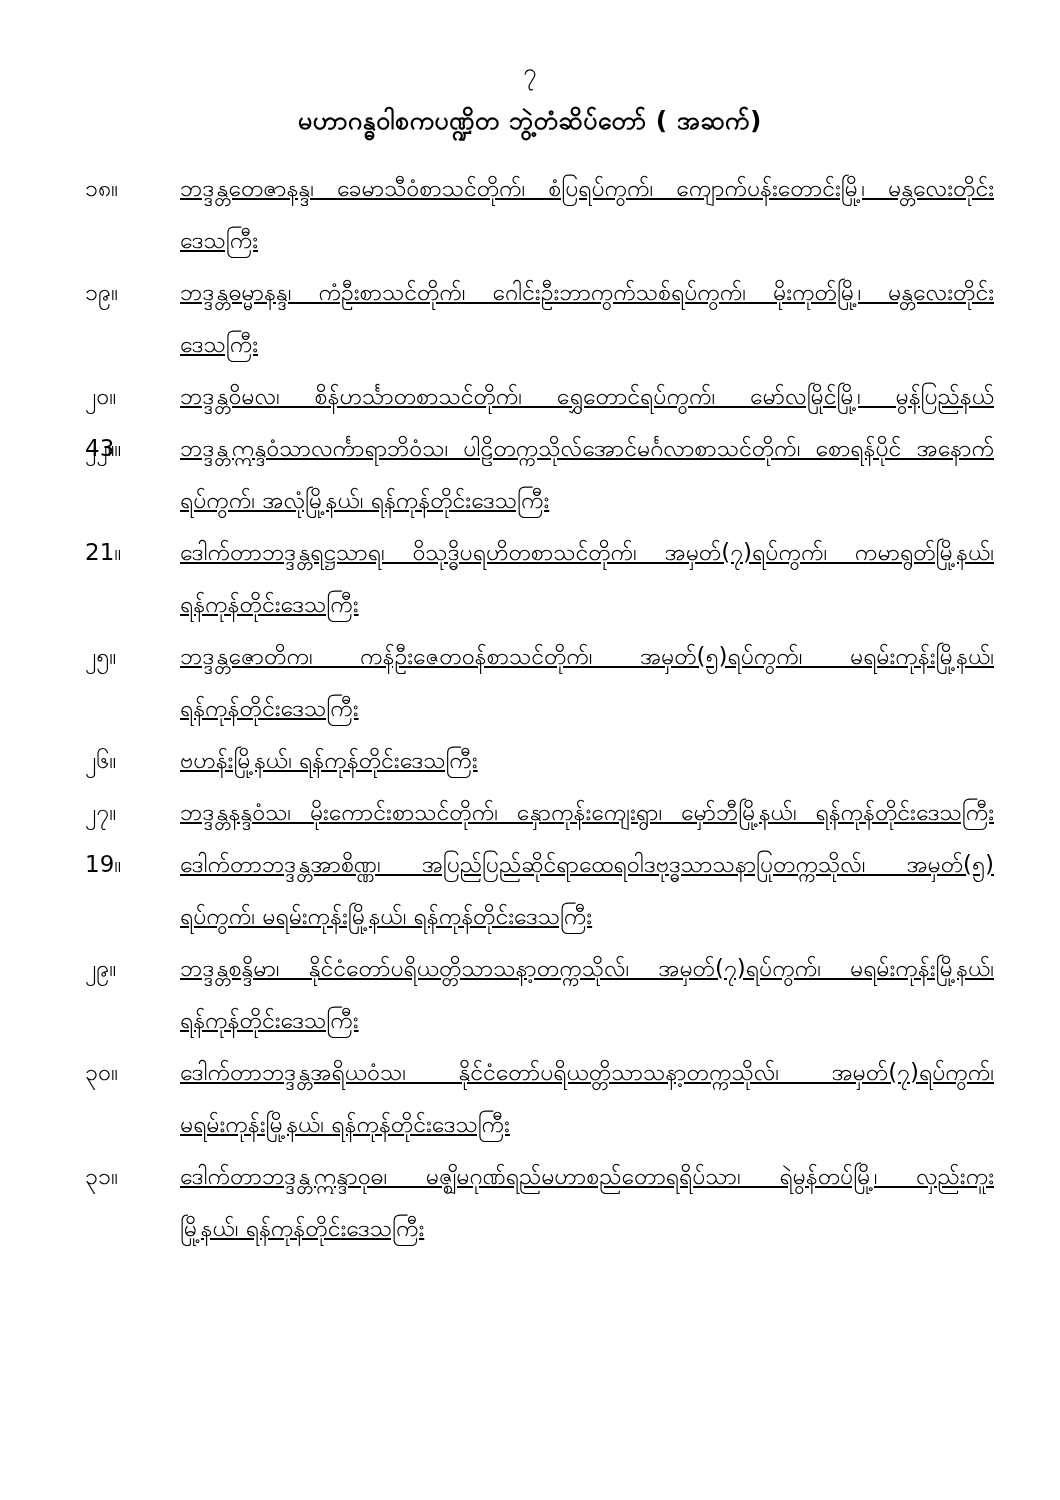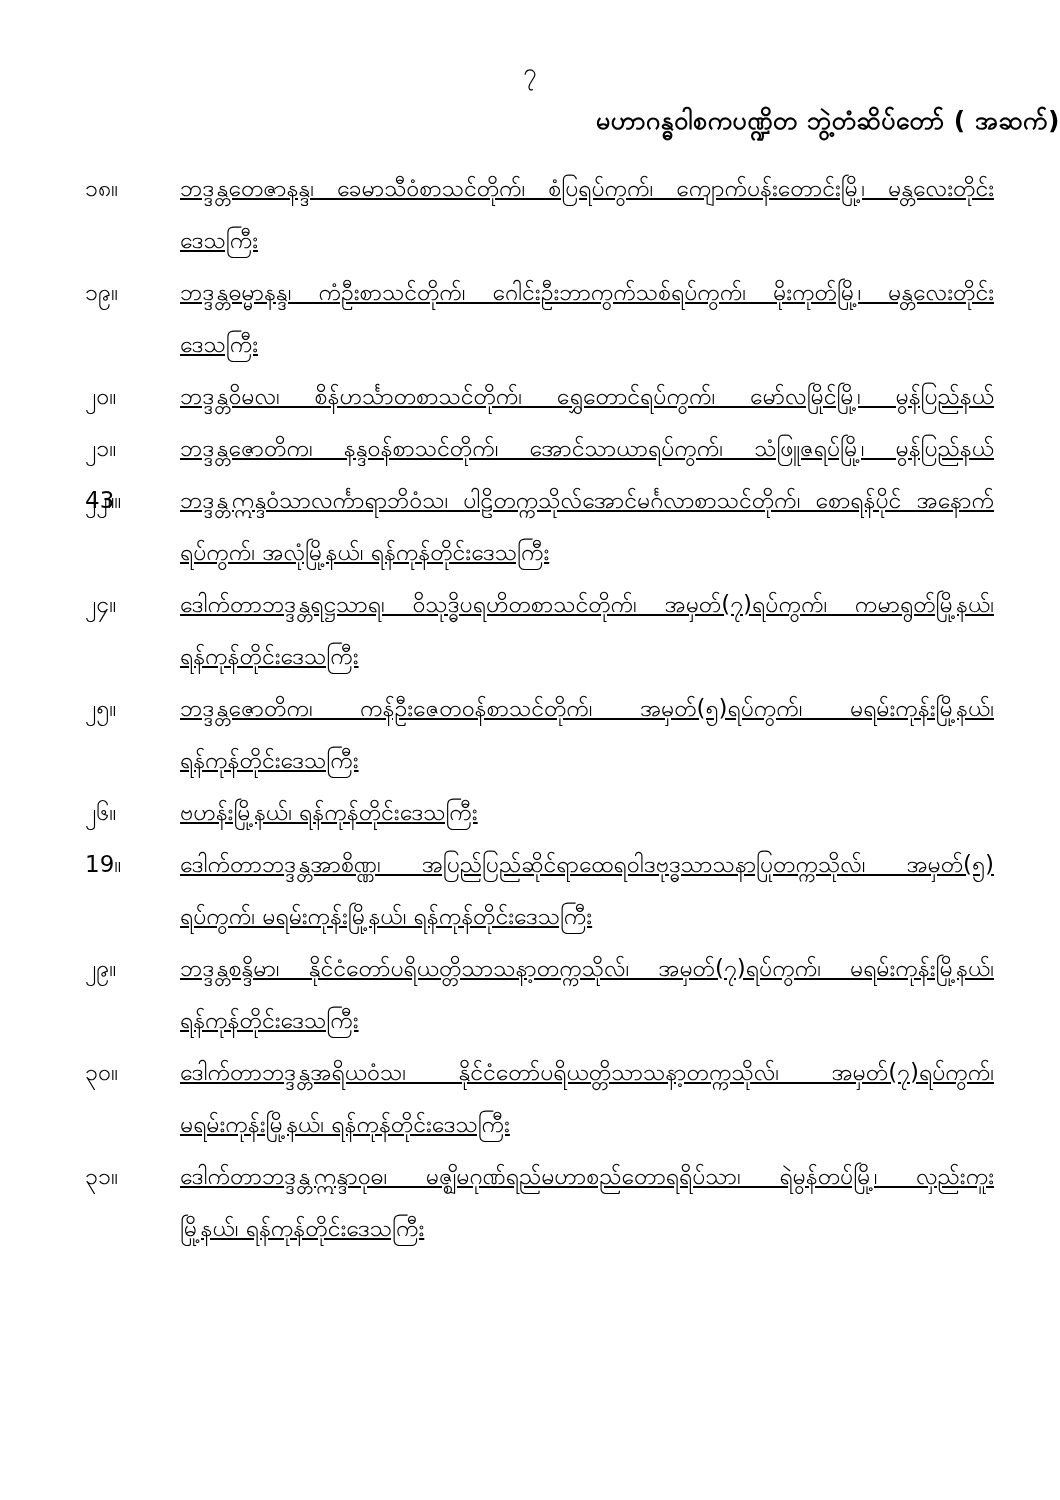--- a/index.html
+++ b/index.html
@@ -17,21 +17,21 @@
     font-size: 23px;
   }
   .page-number {
     padding-top: 52px;
     text-align: center;
     font-size: 24px;
     line-height: 40px;
   }
   .doc-title {
     margin-top: 6px;
-    text-align: right;
+    text-align: center;
     font-weight: bold;
     font-size: 25px;
     line-height: 46px;
     letter-spacing: 0.5px;
   }
   .honor-list {
     margin: 18px 66px 0 85px;
   }
   .item {
     position: relative;
@@ -78,41 +78,35 @@
       </div>
   </div>
 
   <div class="item">
     <span class="num">၂၀။</span>
     <div class="lines">
         <div class="line just">ဘဒ္ဒန္တဝိမလ၊ စိန်ဟင်္သာတစာသင်တိုက်၊ ရွှေတောင်ရပ်ကွက်၊ မော်လမြိုင်မြို့၊ မွန်ပြည်နယ်</div>
       </div>
   </div>
 
-  <div class="item">
-    <span class="num">၂၁။</span>
-    <div class="lines">
-        <div class="line just">ဘဒ္ဒန္တဇောတိက၊ နန္ဒဝန်စာသင်တိုက်၊ အောင်သာယာရပ်ကွက်၊ သံဖြူဇရပ်မြို့၊ မွန်ပြည်နယ်</div>
-      </div>
-  </div>
 
   <div class="item">
     <span class="num">၂၂။</span>
   </div>
 
   <div class="item">
     <span class="num">43။</span>
     <div class="lines">
         <div class="line just">ဘဒ္ဒန္တဣန္ဒဝံသာလင်္ကာရာဘိဝံသ၊ ပါဠိတက္ကသိုလ်အောင်မင်္ဂလာစာသင်တိုက်၊ စောရန်ပိုင် အနောက်</div>
         <div class="line">ရပ်ကွက်၊ အလုံမြို့နယ်၊ ရန်ကုန်တိုင်းဒေသကြီး</div>
       </div>
   </div>
 
   <div class="item">
-    <span class="num">၂၄။</span>
+    <span class="num">21။</span>
     <div class="lines">
         <div class="line just">ဒေါက်တာဘဒ္ဒန္တရဋ္ဌသာရ၊ ဝိသုဒ္ဓိပရဟိတစာသင်တိုက်၊ အမှတ်(၇)ရပ်ကွက်၊ ကမာရွတ်မြို့နယ်၊</div>
         <div class="line">ရန်ကုန်တိုင်းဒေသကြီး</div>
       </div>
   </div>
 
   <div class="item">
     <span class="num">၂၅။</span>
     <div class="lines">
         <div class="line just">ဘဒ္ဒန္တဇောတိက၊ ကန်ဦးဇေတဝန်စာသင်တိုက်၊ အမှတ်(၅)ရပ်ကွက်၊ မရမ်းကုန်းမြို့နယ်၊</div>
@@ -120,20 +114,26 @@
       </div>
   </div>
 
   <div class="item">
     <span class="num">၂၆။</span>
     <div class="lines">
         <div class="line">ဗဟန်းမြို့နယ်၊ ရန်ကုန်တိုင်းဒေသကြီး</div>
       </div>
   </div>
 
+  <div class="item">
+    <span class="num">၂၇။</span>
+    <div class="lines">
+        <div class="line just">ဘဒ္ဒန္တနန္ဒဝံသ၊ မိုးကောင်းစာသင်တိုက်၊ နှောကုန်းကျေးရွာ၊ မှော်ဘီမြို့နယ်၊ ရန်ကုန်တိုင်းဒေသကြီး</div>
+      </div>
+  </div>
 
   <div class="item">
     <span class="num">19။</span>
     <div class="lines">
         <div class="line just">ဒေါက်တာဘဒ္ဒန္တအာစိဏ္ဏ၊ အပြည်ပြည်ဆိုင်ရာထေရဝါဒဗုဒ္ဓသာသနာပြုတက္ကသိုလ်၊ အမှတ်(၅)</div>
         <div class="line">ရပ်ကွက်၊ မရမ်းကုန်းမြို့နယ်၊ ရန်ကုန်တိုင်းဒေသကြီး</div>
       </div>
   </div>
 
   <div class="item">

